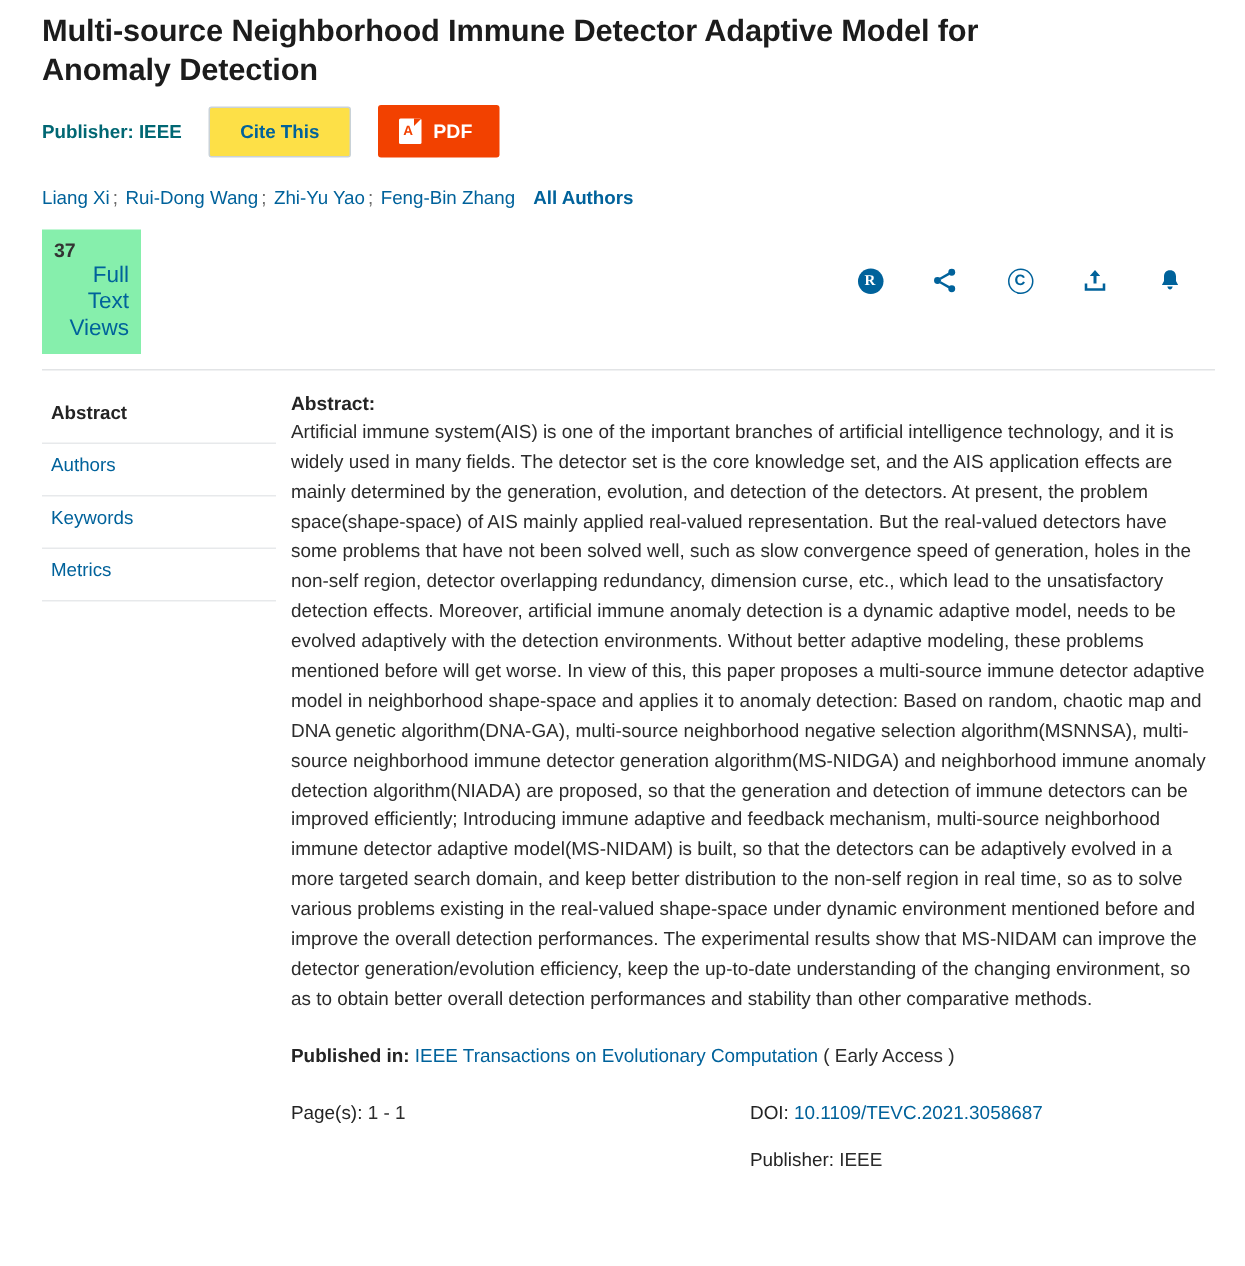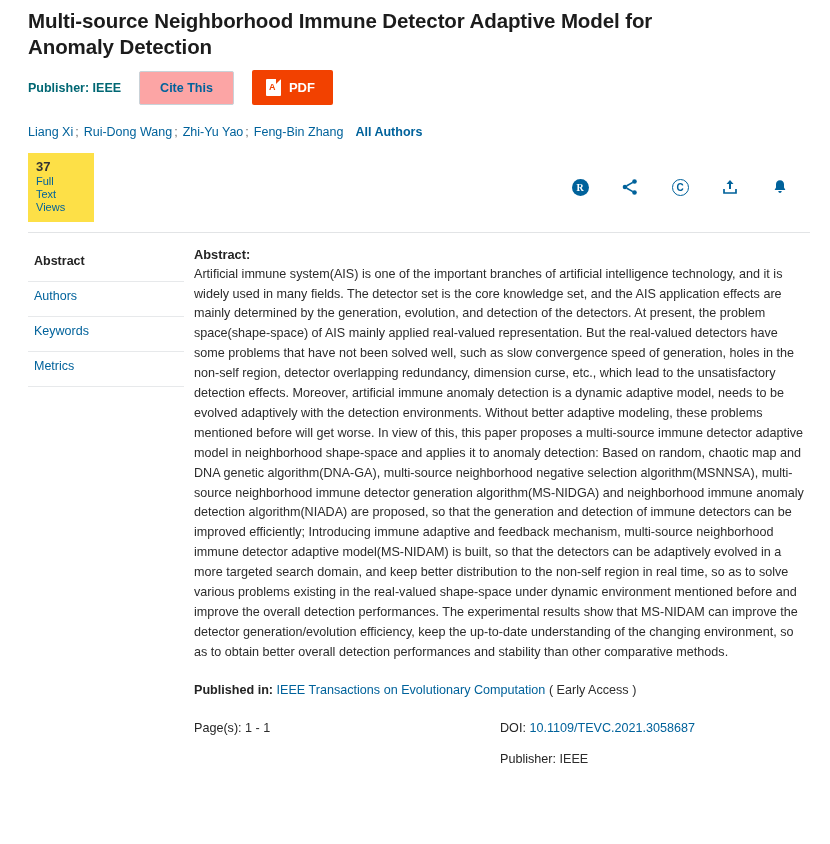--- a/index.html
+++ b/index.html
@@ -37,21 +37,21 @@
   }
   .publisher-label {
     font-size: 12.5px;
     font-weight: bold;
     color: #006773;
     white-space: nowrap;
   }
   .publisher-label .pub-name { color: #006773; }
   .cite-btn {
     border: 1px solid #c9d2d8;
-    background: #fca5a5;
+    background: #fde047;
     color: #00629b;
     font-weight: bold;
     font-size: 12.5px;
     padding: 9px 20px;
     border-radius: 2px;
     cursor: pointer;
     font-family: "Liberation Sans", sans-serif;
   }
   .pdf-btn {
     background: #f24100;
@@ -113,34 +113,35 @@
     margin-left: 12px;
     cursor: pointer;
   }
   .metrics-row {
     display: flex;
     align-items: flex-start;
     justify-content: space-between;
     margin-bottom: 10px;
   }
   .views-box {
-    background: #fde047;
+    background: #86efac;
     width: 66px;
     padding: 6px 8px 8px 8px;
     line-height: 1.18;
   }
   .views-count {
     font-size: 13px;
     font-weight: bold;
     color: #333;
   }
   .views-label {
-    font-size: 11px;
-    color: #00629b;
-    cursor: pointer;
+    font-size: 15px;
+    color: #00629b;
+    cursor: pointer;
+    text-align: right;
   }
   .action-icons {
     display: flex;
     align-items: center;
     gap: 30px;
     padding-right: 20px;
     margin-top: 24px;
   }
   .icon-btn {
     width: 20px;

